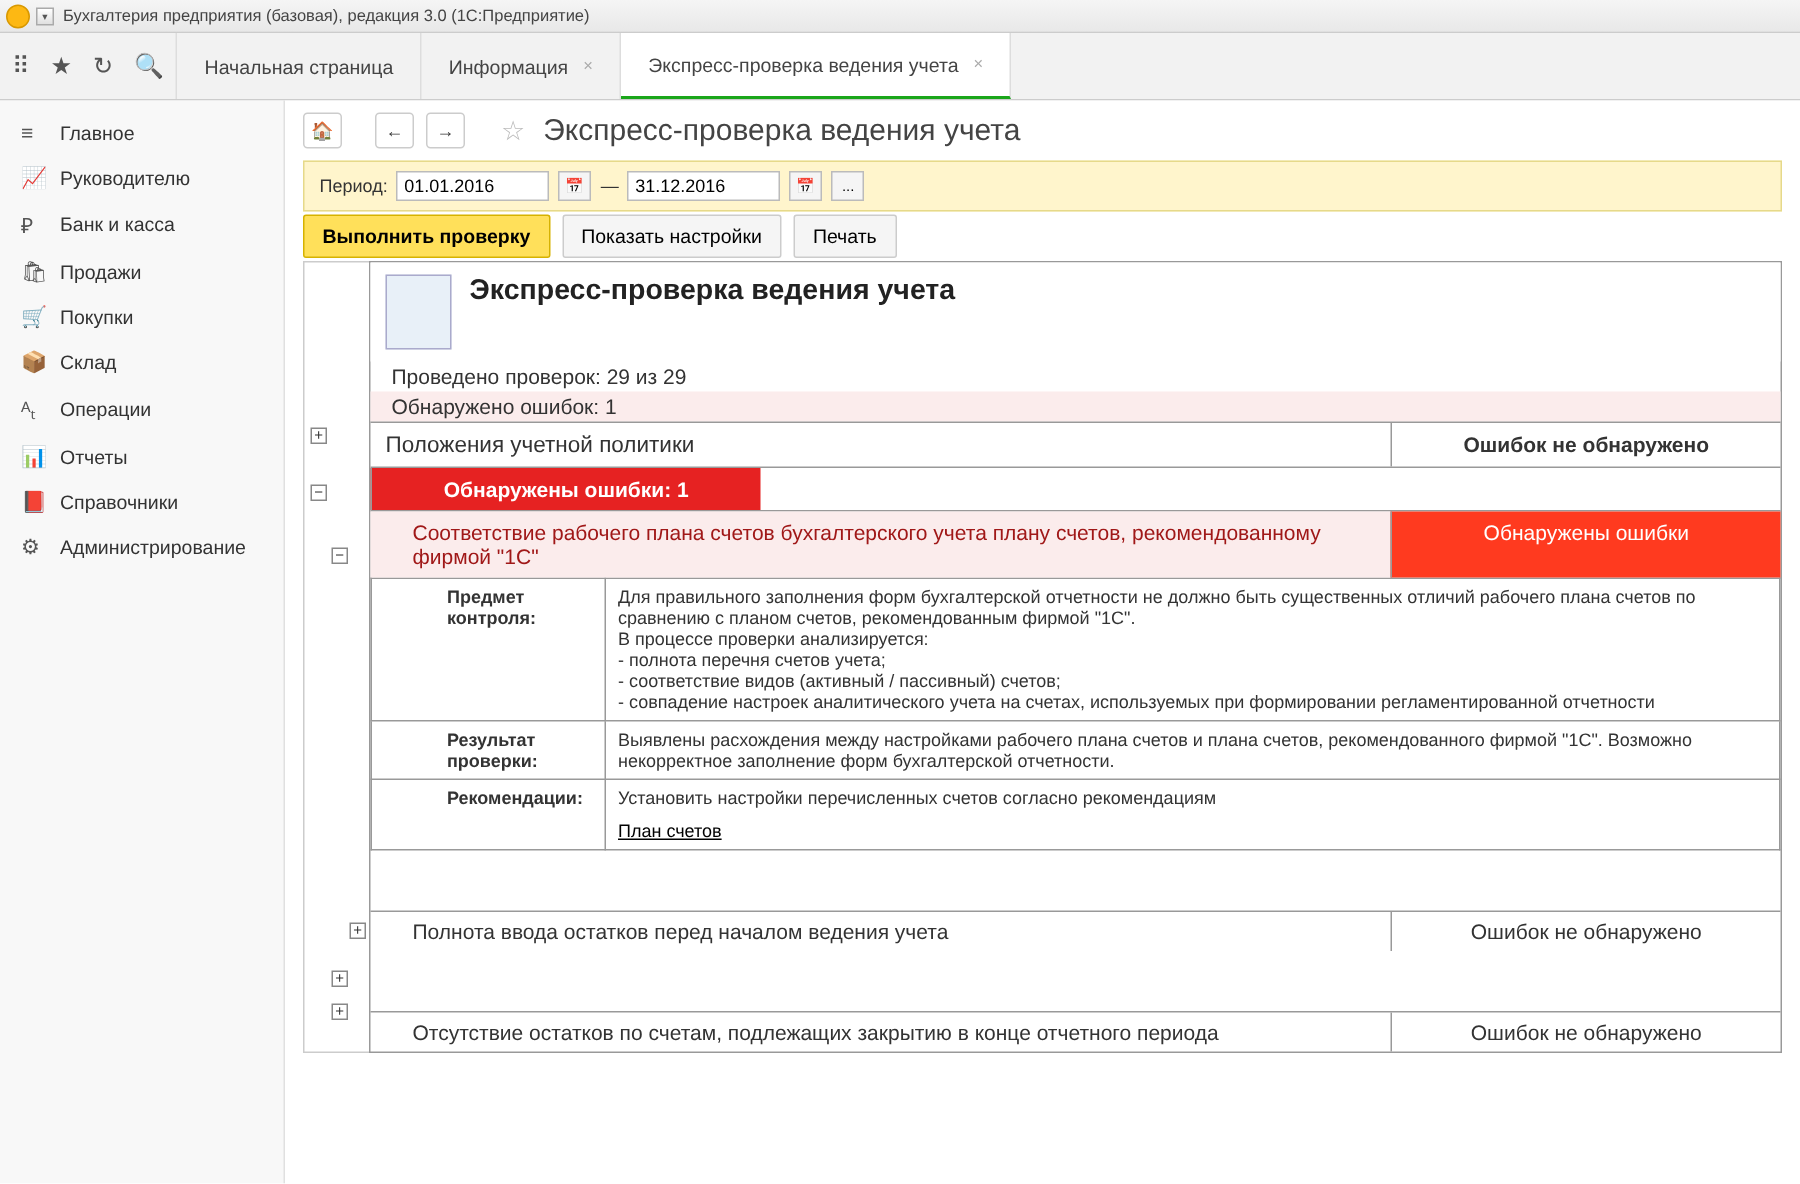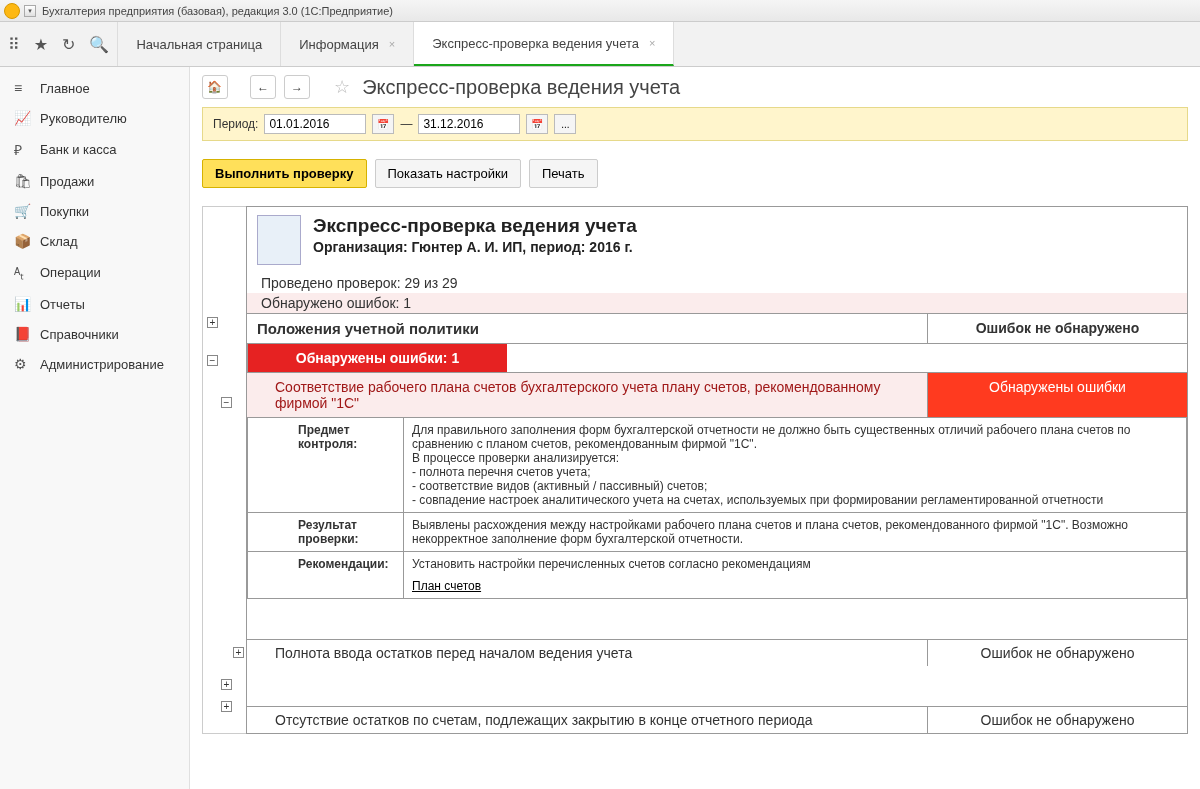--- a/index.html
+++ b/index.html
@@ -19,35 +19,35 @@
 .side-item { display: flex; align-items: center; padding: 7px 14px; font-size: 13px; color: #333; cursor: pointer; gap: 10px; }
 .side-icon { width: 16px; font-size: 14px; color: #555; }
 .content { flex: 1; overflow: auto; background: #fff; }
 .header-row { display: flex; align-items: center; padding: 8px 12px; gap: 8px; }
 .nav-btn { width: 26px; height: 24px; border: 1px solid #ccc; background: #fff; border-radius: 3px; display:inline-flex; align-items:center; justify-content:center; font-size:12px; cursor:pointer; }
 .page-title { font-size: 20px; color: #444; margin-left: 4px; }
 .star-ico { font-size: 18px; color: #bbb; }
 .period-bar { background: #fff5cc; border: 1px solid #e6d98a; margin: 0 12px; padding: 6px 10px; display: flex; align-items: center; gap: 6px; font-size: 12px; }
 .period-bar input { width: 102px; padding: 2px 4px; border: 1px solid #bbb; font-size: 12px; }
 .cal-btn, .dots-btn { width: 22px; height: 20px; border: 1px solid #bbb; background: #f5f5f5; font-size: 10px; cursor:pointer; }
-.action-bar { display: flex; gap: 8px; padding: 18px 12px; }
+.action-bar { display: flex; gap: 8px; padding: 2px 12px; }
 .btn-yellow { background: #ffe05a; border: 1px solid #d6b200; padding: 6px 12px; font-size: 13px; font-weight: bold; cursor: pointer; border-radius: 2px; }
 .btn-gray { background: #f5f5f5; border: 1px solid #ccc; padding: 6px 12px; font-size: 13px; cursor: pointer; border-radius: 2px; }
 .report-area { margin: 0 12px 12px 12px; display: flex; }
 .tree-col { width: 44px; border: 1px solid #ccc; border-right: none; background: #fff; position: relative; }
 .tree-icon { position: absolute; font-size: 10px; border: 1px solid #888; width: 11px; height: 11px; display:flex; align-items:center; justify-content:center; background:#fff; cursor:pointer; left: 4px; }
 .report { flex: 1; border: 1px solid #999; }
 .rep-hdr { display: flex; padding: 8px 10px; background: #fff; gap: 12px; align-items: flex-start; }
 .rep-icon { width: 44px; height: 50px; background: #e8f0f8; border: 1px solid #aac; }
 .rep-title { font-size: 19px; font-weight: bold; color: #222; }
 .rep-sub { font-size: 14px; font-weight: bold; color: #222; margin-top: 2px; }
 .rep-info { padding: 2px 14px; font-size: 14px; }
 .err-line { background: #fbecec; }
 .sect-row { display: flex; border-top: 1px solid #999; }
-.sect-title { flex: 1; padding: 6px 10px; font-size: 15px; font-weight: bold; }
+.sect-title { flex: 1; padding: 6px 10px; font-size: 15px; font-weight: normal; }
 .sect-status { width: 260px; text-align: center; padding: 6px 8px; font-size: 14px; font-weight: bold; border-left: 1px solid #999; }
 .status-red { background: #e62222; color: #fff; }
 .status-red2 { background: #ff3a1f; color: #ffffff; }
 .title-red { color: #a01818; background: #fbecec; }
 .title-red2 { color: #a01818; background: #fbecec; padding-left: 28px; }
 .detail-tbl { width: 100%; border-collapse: collapse; }
 .detail-tbl td { border: 1px solid #999; padding: 5px 8px; font-size: 12px; vertical-align: top; }
 .detail-tbl .lbl { width: 156px; font-weight: bold; padding-left: 50px; }
 .link { color: #000000; text-decoration: underline; cursor: pointer; }
 .sub-row { display: flex; border-top: 1px solid #999; margin-top: 40px; }
@@ -154,21 +154,20 @@
         <span class="tree-icon" style="top:190px;left:18px">−</span>
         <span class="tree-icon" style="top:440px;left:30px">+</span>
         <span class="tree-icon" style="top:472px;left:18px">+</span>
         <span class="tree-icon" style="top:494px;left:18px">+</span>
       </div>
       <div class="report">
         <div class="rep-hdr">
           <div class="rep-icon"></div>
           <div>
             <div class="rep-title">Экспресс-проверка ведения учета</div>
-            <div class="rep-sub">Организация: Гюнтер А. И. ИП, период: 2016 г.</div>
           </div>
         </div>
         <div class="rep-info">Проведено проверок: 29 из 29</div>
         <div class="rep-info err-line">Обнаружено ошибок: 1</div>
 
         <div class="sect-row">
           <div class="sect-title">Положения учетной политики</div>
           <div class="sect-status">Ошибок не обнаружено</div>
         </div>
         <div class="sect-row">

